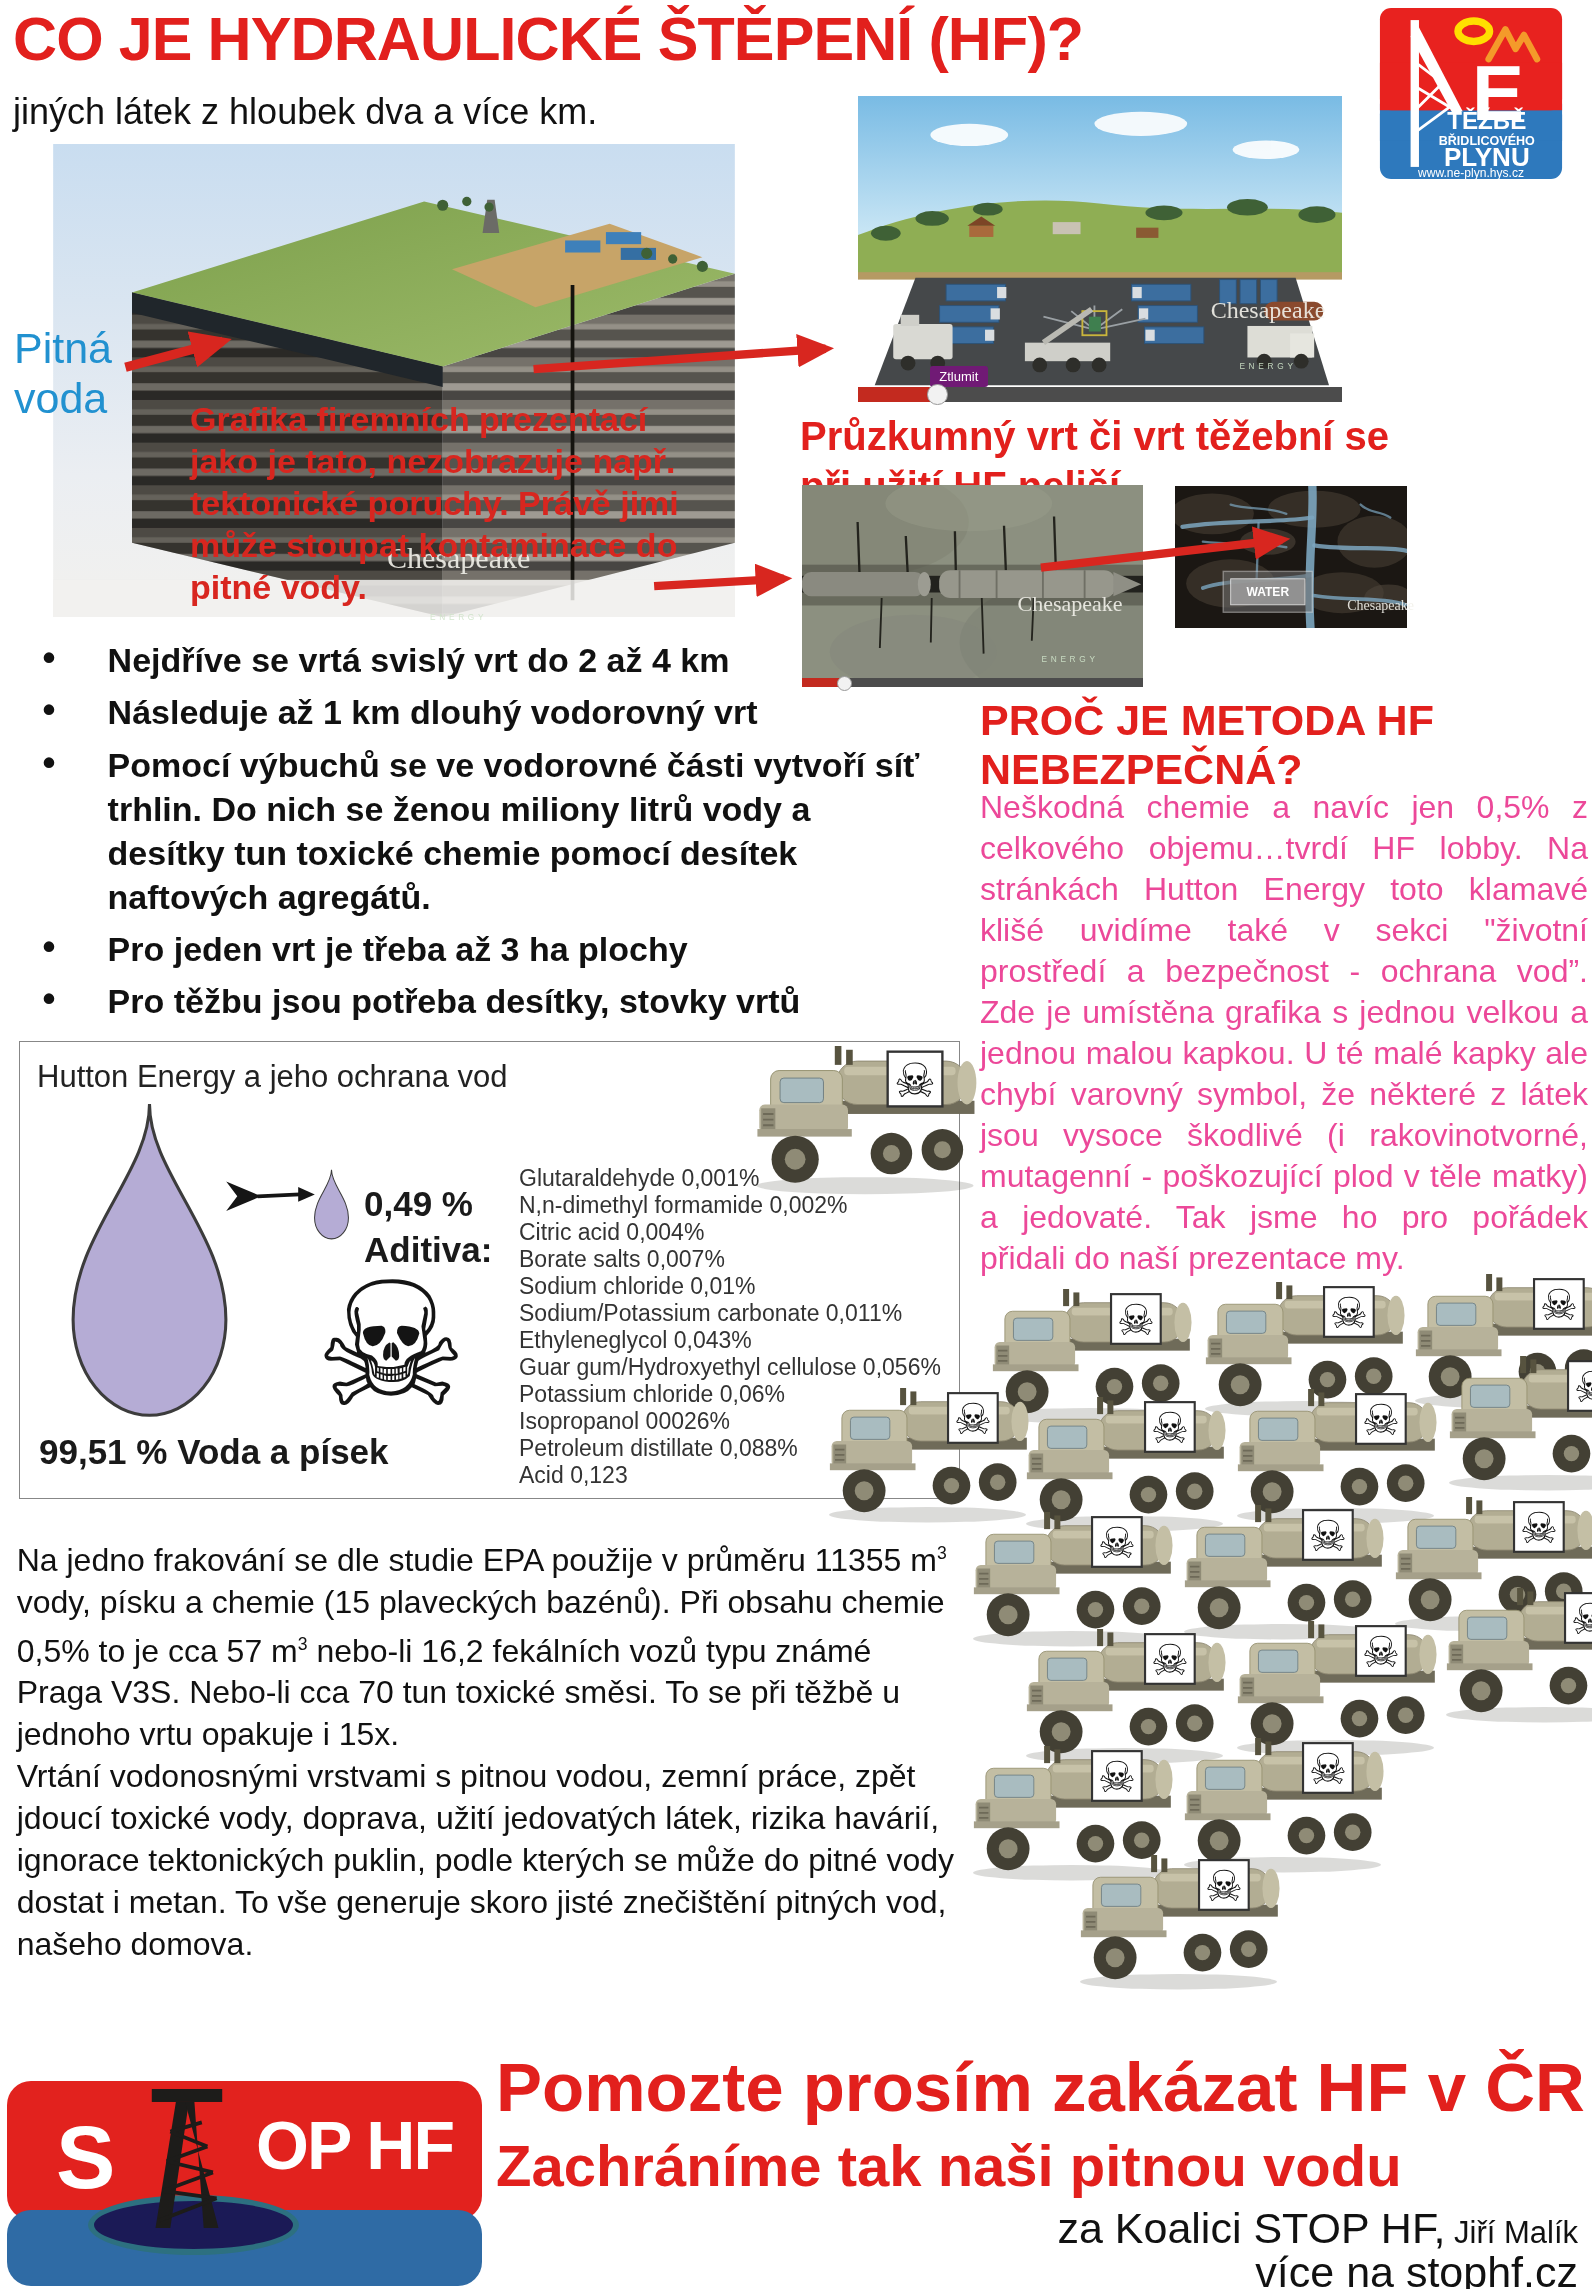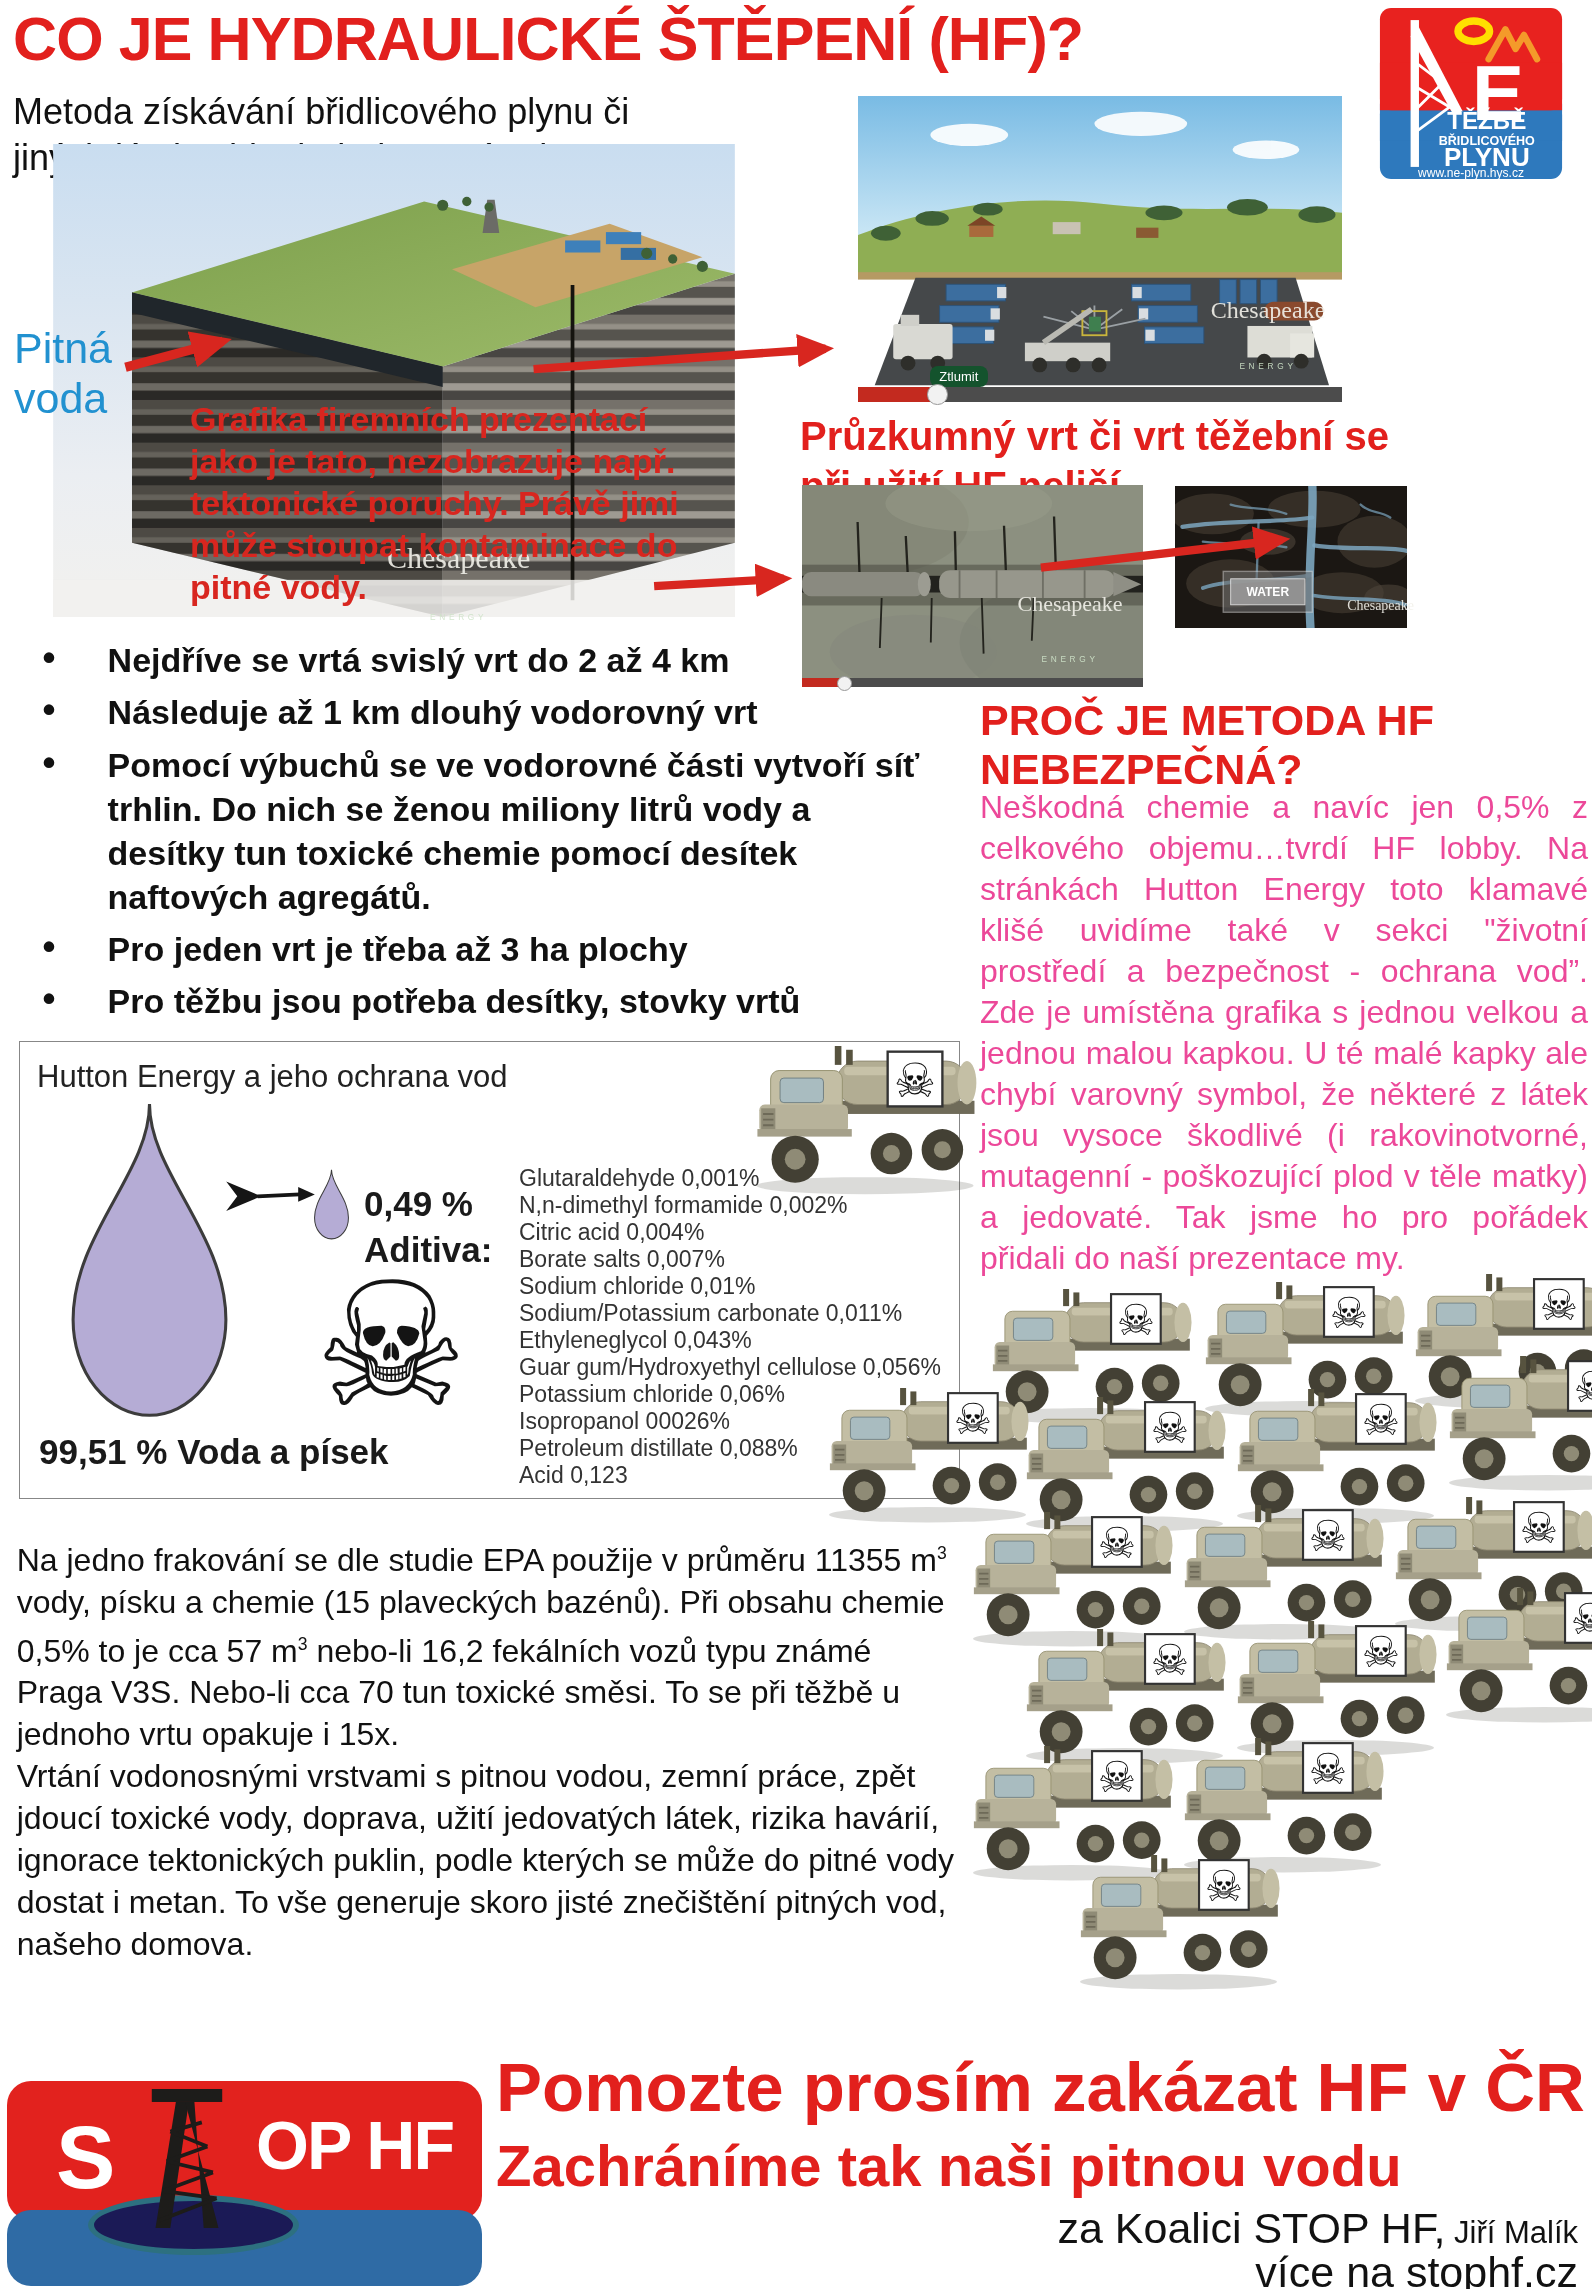--- a/index.html
+++ b/index.html
@@ -16,21 +16,21 @@
   .pitna{left:14px;top:323px;width:167px;font-size:43px;line-height:50px;color:#2191d0;}
   .cube-note{left:190px;top:360px;width:533px;font-size:34px;line-height:42px;font-weight:bold;color:#d8261f;margin-top:38px;}
 
   
   .video-scene{left:858px;top:96px;width:484px;height:306px;}
   .caption{left:800px;top:411px;font-size:40px;line-height:50px;font-weight:bold;color:#e2201d;white-space:nowrap;}
 
   
   .wm{position:absolute;color:#f2f1ea;opacity:.9;font-family:"Liberation Serif",serif;line-height:1;text-align:center;}
   .wm .e{display:block;font-family:"Liberation Sans",sans-serif;font-size:8.3px;letter-spacing:3.7px;color:#cfe3c9;margin-top:40px;}
-  .ztlumit{position:absolute;left:72px;bottom:15px;background:#14532d;color:#fff;font-size:13px;padding:2.8px 9.3px;border-radius:8px;}
+  .ztlumit{position:absolute;left:72px;bottom:15px;background:#701a75;color:#fff;font-size:13px;padding:2.8px 9.3px;border-radius:3px;}
   .vbar{position:absolute;left:0;bottom:0;width:100%;height:15px;background:#4c4c4c;}
   .vbar .prog{position:absolute;left:0;top:0;height:100%;background:#c32a1f;}
   .vbar .knob{position:absolute;top:-2.8px;width:18.6px;height:18.6px;border-radius:50%;background:#f2f2f2;border:0.9px solid #999;}
 
   .wellbore-scene{left:802px;top:485px;width:341px;height:202px;}
   .fracture-scene{left:1175px;top:486px;width:252px;height:142px;}
 
   
   .bullets{left:18.6px;top:638px;width:928px;margin:0;padding:0;list-style:none;font-size:34px;line-height:44px;font-weight:bold;color:#111;}
   .bullets li{position:relative;padding-left:89px;margin-bottom:8.3px;max-width:816px;}
@@ -101,21 +101,20 @@
         <circle cx="212" cy="110" r="22" fill="#434034"></circle>
           <circle cx="212" cy="110" r="9" fill="#8f8b76"></circle>
         <rect x="154" y="6" width="58" height="58" fill="#ffffff" stroke="#333" stroke-width="2.5"></rect>
         <text x="183" y="54" font-size="50" text-anchor="middle" fill="#111" font-family="DejaVu Sans">☠</text>
       </symbol>
     </defs>
   </svg>
 
   <div class="abs title">CO JE HYDRAULICKÉ ŠTĚPENÍ (HF)?</div>
   <div class="abs subtitle">
-    <div>Metoda získávání břidlicového plynu či</div>
     <div>jiných látek z hloubek dva a více km.</div>
   </div>
 
   <svg class="abs" style="left:1379px;top:7.4px" width="184" height="173" viewBox="0 0 198 186">
     <rect x="1" y="104" width="196" height="81" rx="12" fill="#2e79bd"></rect>
     <rect x="1" y="104" width="196" height="40" fill="#2e79bd"></rect>
     <rect x="1" y="1" width="196" height="110" rx="12" fill="#e8221f"></rect>
     <rect x="1" y="60" width="196" height="51" fill="#e8221f"></rect>
     <ellipse cx="102" cy="26" rx="17" ry="11" fill="none" stroke="#ffdf00" stroke-width="8"></ellipse>
     <path d="M118,56 L136,24 L147,45 L156,30 L170,56" stroke="#f49a2a" stroke-width="7" fill="none" stroke-linejoin="round" stroke-linecap="round"></path>

